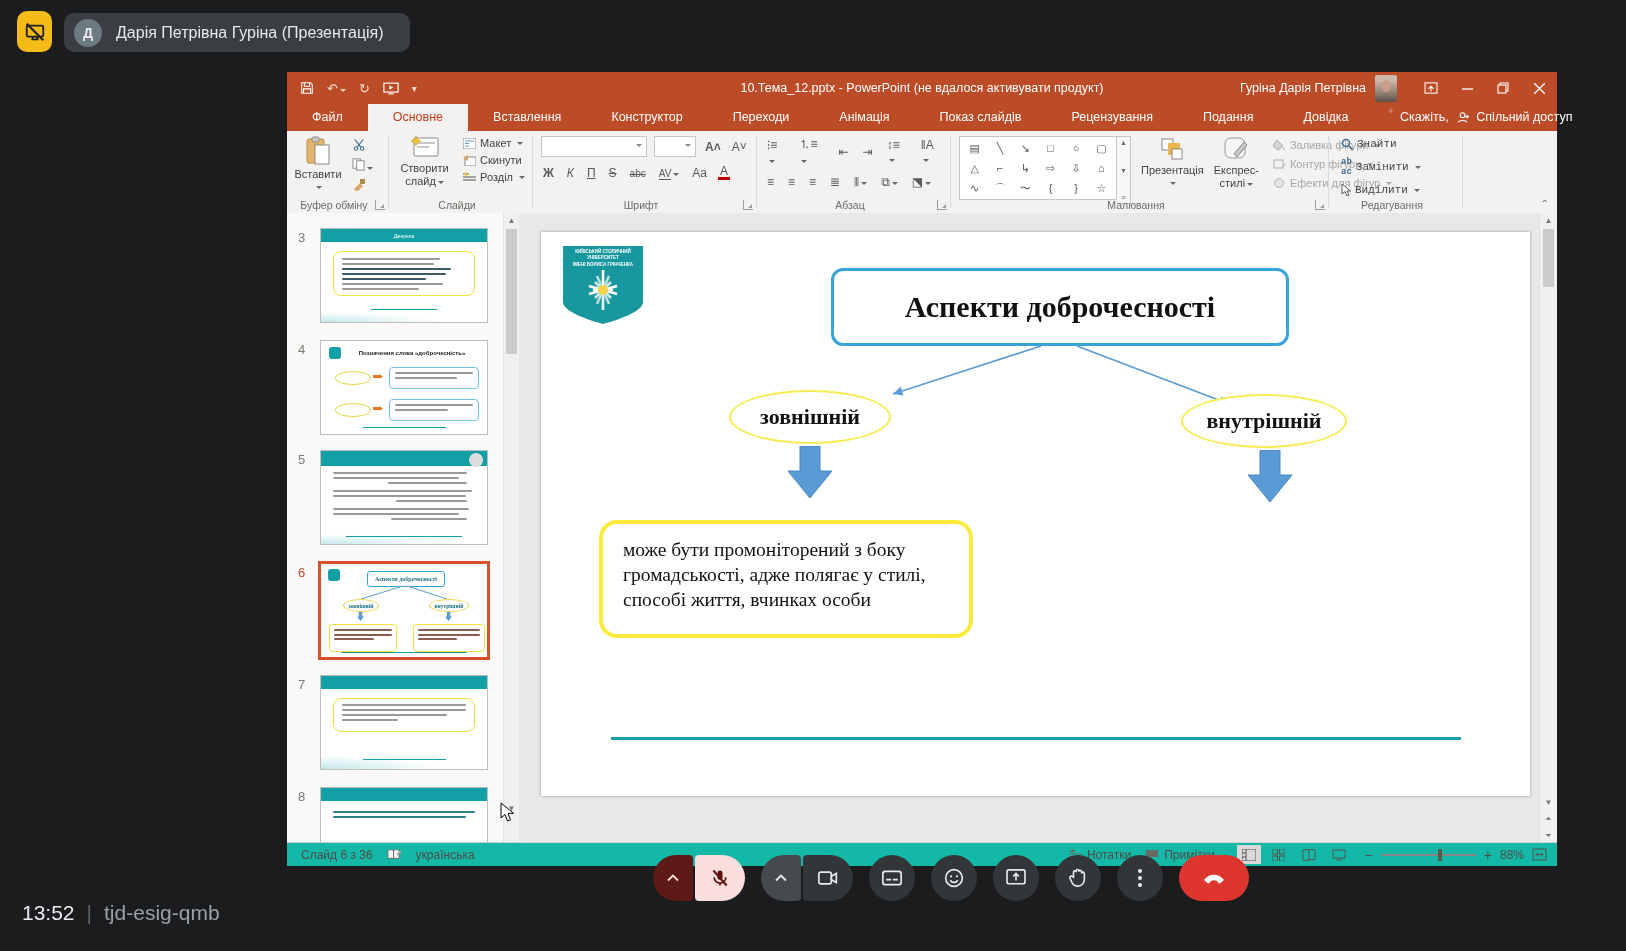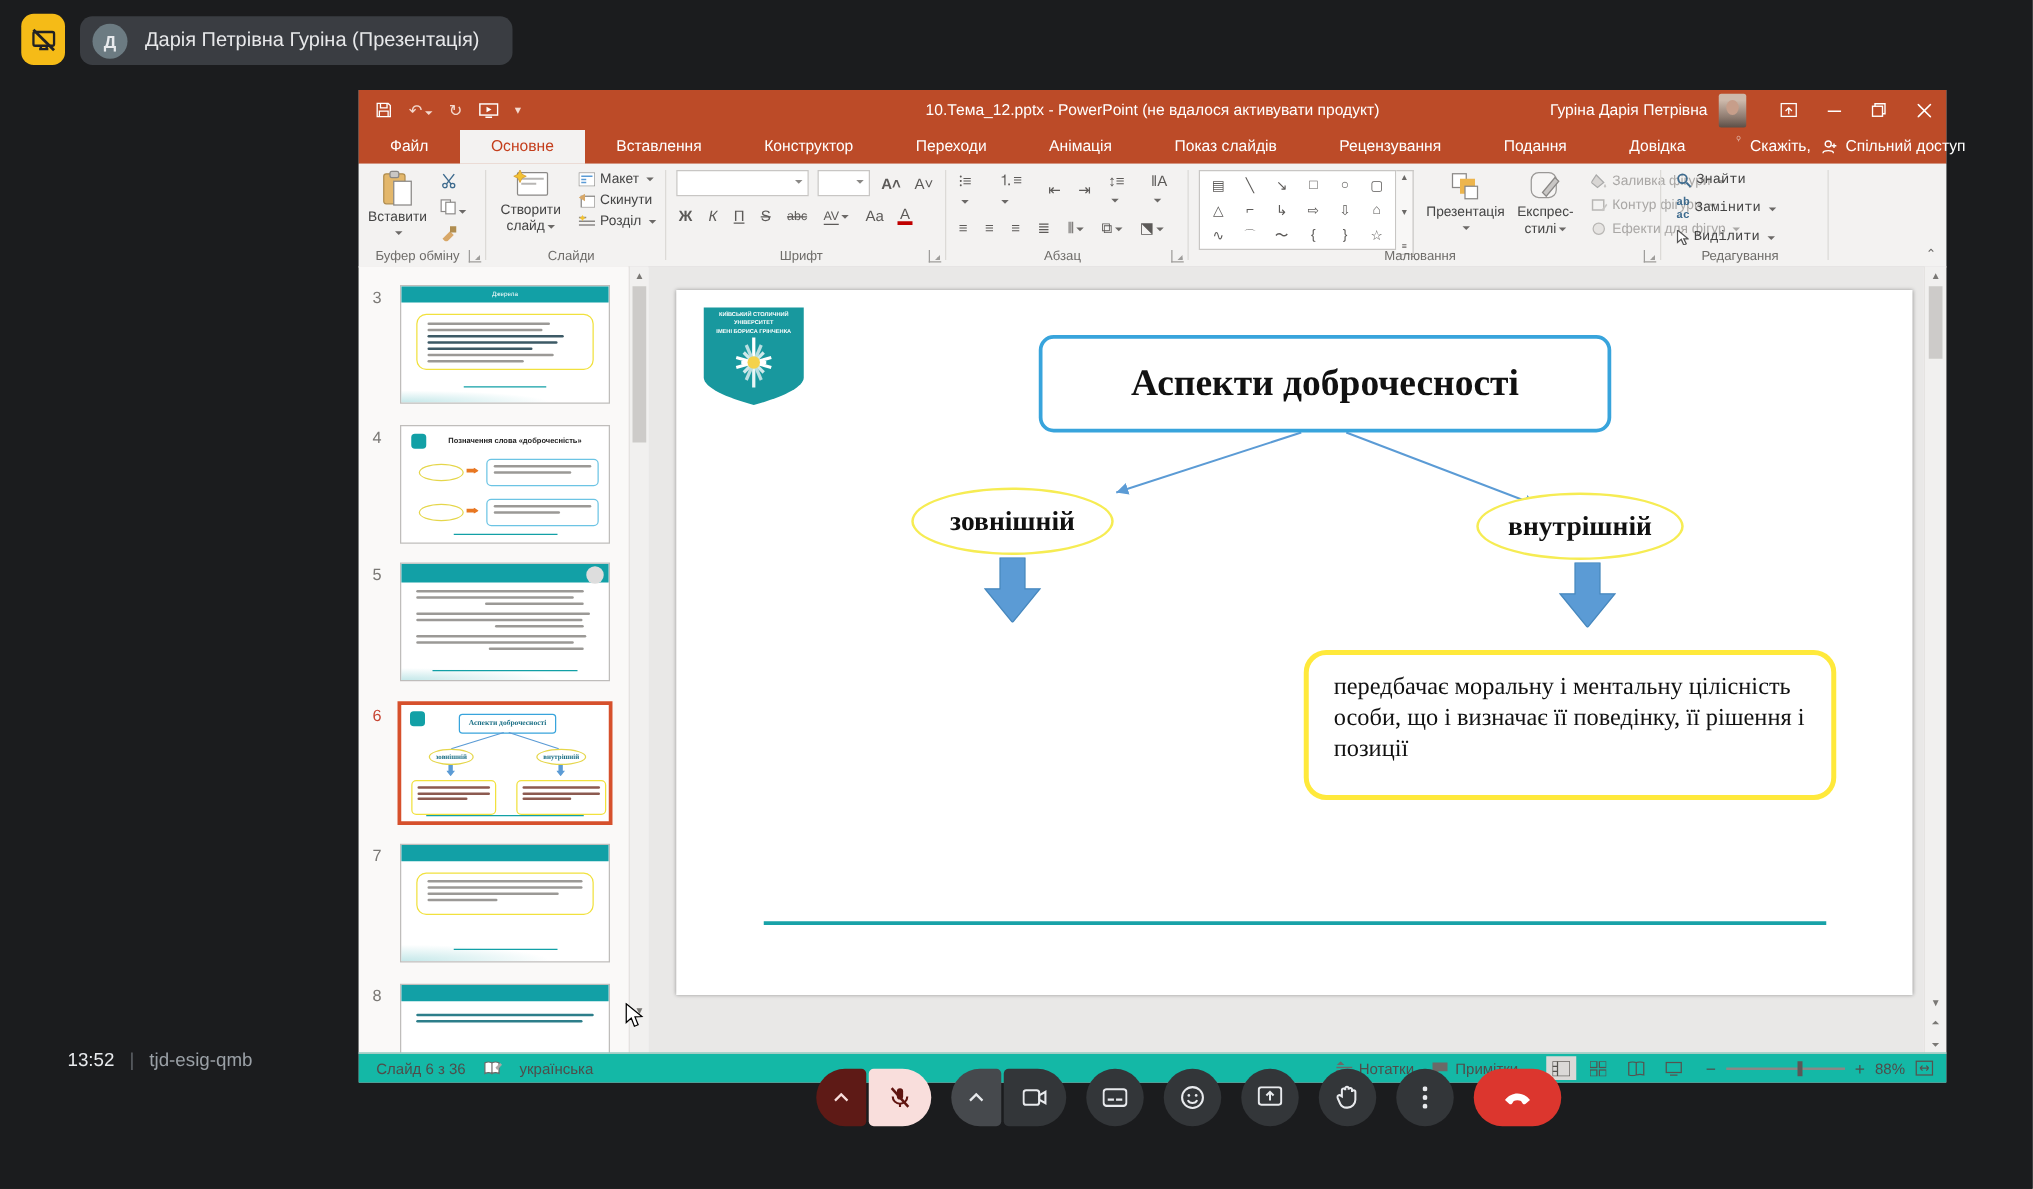--- a/index.html
+++ b/index.html
@@ -94,21 +94,21 @@
              display:flex;align-items:center;font-size:12px;color:#4F4D4B;}
   .sb-left{display:flex;align-items:center;gap:14px;margin-left:14px;}
   .sb-right{margin-left:auto;display:flex;align-items:center;gap:14px;margin-right:10px;}
   .viewbtn{width:24px;height:19px;display:flex;align-items:center;justify-content:center;}
   .viewbtn.active{background:#DBD9D7;}
   .zoomslider{width:95px;height:2px;background:#8a8886;position:relative;}
   .zoomslider .zthumb{position:absolute;left:60%;top:-5px;width:4px;height:12px;background:#5A5857;}
   
   .cursor{position:absolute;left:500px;top:802px;z-index:50;}
   
-  .clock{position:absolute;left:22px;top:840px;font-size:15px;color:#E8EAED;display:flex;gap:12px;align-items:center;margin-left:32px;}
+  .clock{position:absolute;left:22px;top:901px;font-size:21px;color:#E8EAED;display:flex;gap:12px;align-items:center;}
   .clock .sep{color:#5f6368;}
   .clock .code{color:#9AA0A6;}
   .controls{position:absolute;left:653px;top:855px;display:flex;align-items:center;gap:16px;}
   .splitbtn{display:flex;gap:2px;}
   .split-l{width:40px;height:46px;border-radius:23px 4px 4px 23px;display:flex;align-items:center;justify-content:center;}
   .split-r{width:50px;height:46px;border-radius:4px 23px 23px 4px;display:flex;align-items:center;justify-content:center;}
   .cbtn{width:46px;height:46px;border-radius:50%;background:#333639;display:flex;align-items:center;justify-content:center;}
   .endcall{width:70px;height:46px;border-radius:23px;background:#DC362E;display:flex;align-items:center;justify-content:center;}
 </style>
 </head>
@@ -562,21 +562,21 @@
           </svg>
           <div class="s-title">Аспекти доброчесності</div>
           <div class="s-ell" style="left:188px;top:158px;">зовнішній</div>
           <div class="s-ell" style="left:640px;top:162px;width:162px;">внутрішній</div>
           <svg width="46" height="52" style="position:absolute;left:246px;top:214px;">
             <path d="M13 0 h20 v25 h12 L23 52 L1 25 h12 z" fill="#5B9BD5" stroke="#4788BE"></path>
           </svg>
           <svg width="46" height="52" style="position:absolute;left:706px;top:218px;">
             <path d="M13 0 h20 v25 h12 L23 52 L1 25 h12 z" fill="#5B9BD5" stroke="#4788BE"></path>
           </svg>
-          <div class="s-box" style="left:502px;top:288px;width:426px;height:120px;">передбачає моральну і ментальну цілісність особи, що і визначає її поведінку, її рішення і позиції</div>
+          <div class="s-box" style="left:58px;top:288px;width:374px;height:118px;">може бути промоніторений з боку громадськості, адже полягає у стилі, способі життя, вчинках особи</div>
           <div class="s-line"></div>
         </div>
       </div>
 
       <div class="escroll">
         <div class="sbbtn" style="top:0;">▲</div>
         <div class="sbthumb" style="top:16px;height:58px;left:3px;right:3px;"></div>
         <div class="sbbtn" style="bottom:34px;">▼</div>
         <div class="sbbtn" style="bottom:17px;">⏶</div>
         <div class="sbbtn" style="bottom:0;">⏷</div>

